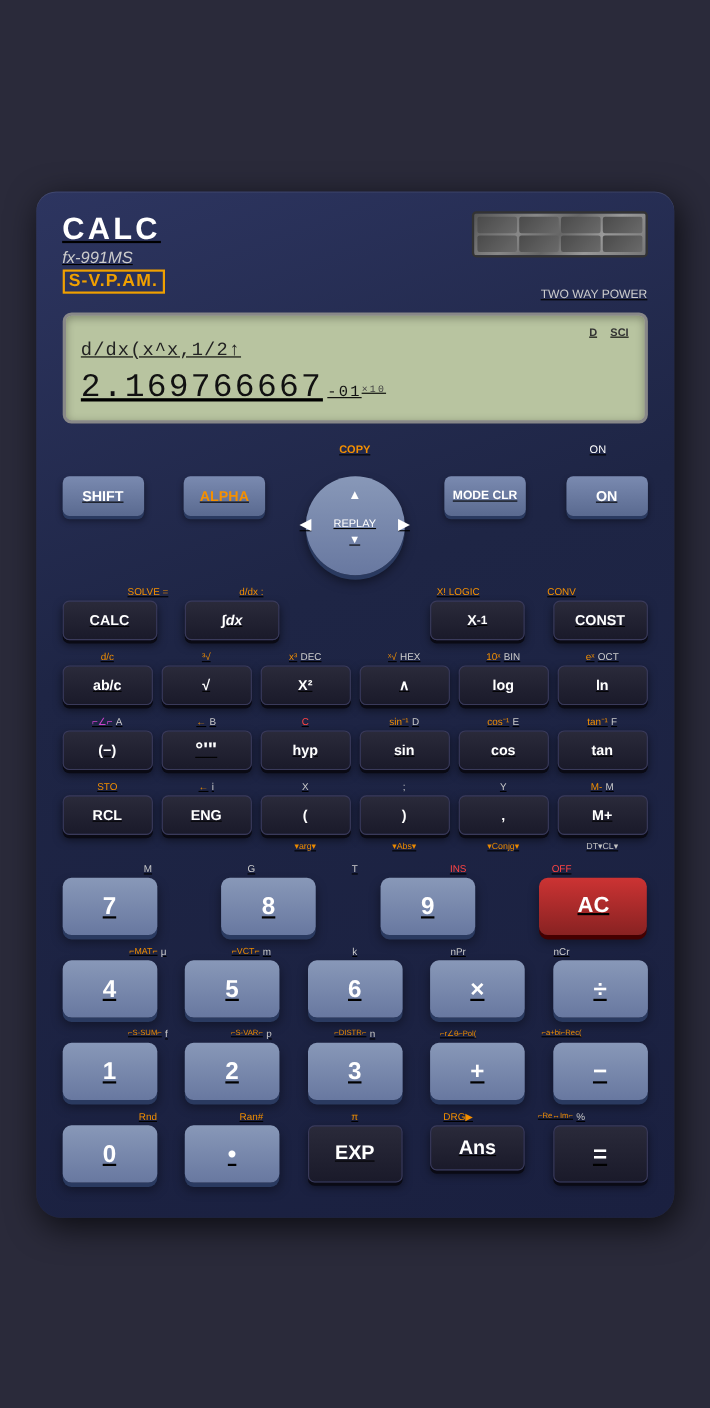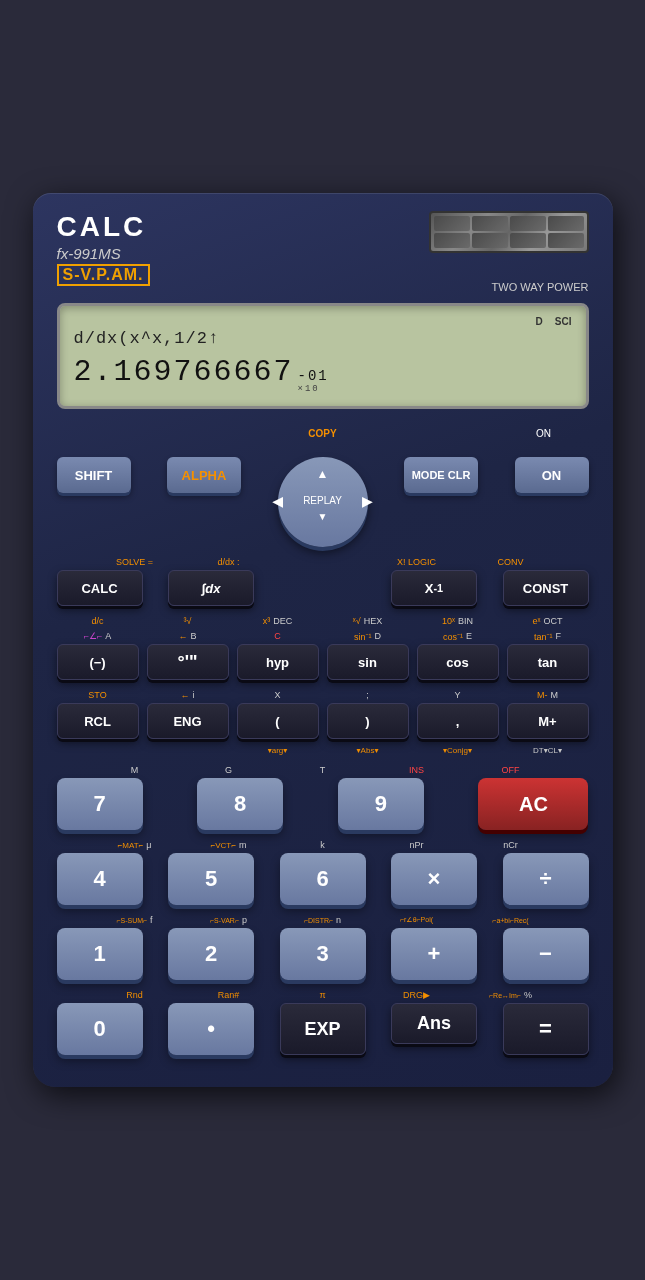--- a/index.html
+++ b/index.html
@@ -11,20 +11,21 @@
       min-height: 100vh;
       font-family: Arial, sans-serif;
     }
     .calculator {
       background: linear-gradient(160deg, #2d3560 0%, #1e2545 40%, #1a2040 100%);
       border-radius: 18px 18px 22px 22px;
       width: 580px;
       padding: 18px 24px 28px 24px;
       box-shadow: 4px 8px 30px rgba(0,0,0,0.7), inset 0 1px 0 rgba(255,255,255,0.1);
       position: relative;
+      text-decoration: underline;
     }
     
     .calc-header {
       display: flex;
       justify-content: space-between;
       align-items: flex-start;
       margin-bottom: 4px;
     }
     .calc-title {
       color: white;
@@ -106,21 +107,21 @@
       letter-spacing: 2px;
       display: flex;
       align-items: baseline;
       gap: 2px;
     }
     .display-exponent {
       font-size: 14px;
       color: #111;
       margin-left: 2px;
       display: flex;
-      flex-direction: column;
+      flex-direction: row;
       align-items: flex-start;
     }
     .display-x10 {
       font-size: 9px;
       color: #444;
     }
     
     .btn {
       border-radius: 6px;
       border: none;
@@ -236,21 +237,21 @@
       border: none;
       cursor: pointer;
       font-weight: bold;
       display: flex;
       align-items: center;
       justify-content: center;
     }
     .btn-ac {
       background: linear-gradient(180deg, #cc3333 0%, #882222 100%);
       color: white;
-      width: 110px;
+      width: 98px;
       height: 52px;
       font-size: 20px;
       border-radius: 8px;
       box-shadow: 0 4px 0 #440000, 0 6px 10px rgba(0,0,0,0.4);
       border: none;
       cursor: pointer;
       font-weight: bold;
       display: flex;
       align-items: center;
       justify-content: center;
@@ -402,20 +403,28 @@
     </div>
     <div class="label-cell">
       <span class="lbl-orange">10ˣ</span>
       <span class="lbl-white">BIN</span>
     </div>
     <div class="label-cell">
       <span class="lbl-orange">eˣ</span>
       <span class="lbl-white">OCT</span>
     </div>
   </div>
+  <div class="btn-row section-gap">
+    <button class="btn-func">ab/c</button>
+    <button class="btn-func">√</button>
+    <button class="btn-func">X²</button>
+    <button class="btn-func">∧</button>
+    <button class="btn-func">log</button>
+    <button class="btn-func">ln</button>
+  </div>
 
   <div class="label-row">
     <div class="label-cell">
       <span class="lbl-purple">⌐∠⌐</span>
       <span class="lbl-white">A</span>
     </div>
     <div class="label-cell">
       <span class="lbl-orange">←</span>
       <span class="lbl-white">B</span>
     </div>

